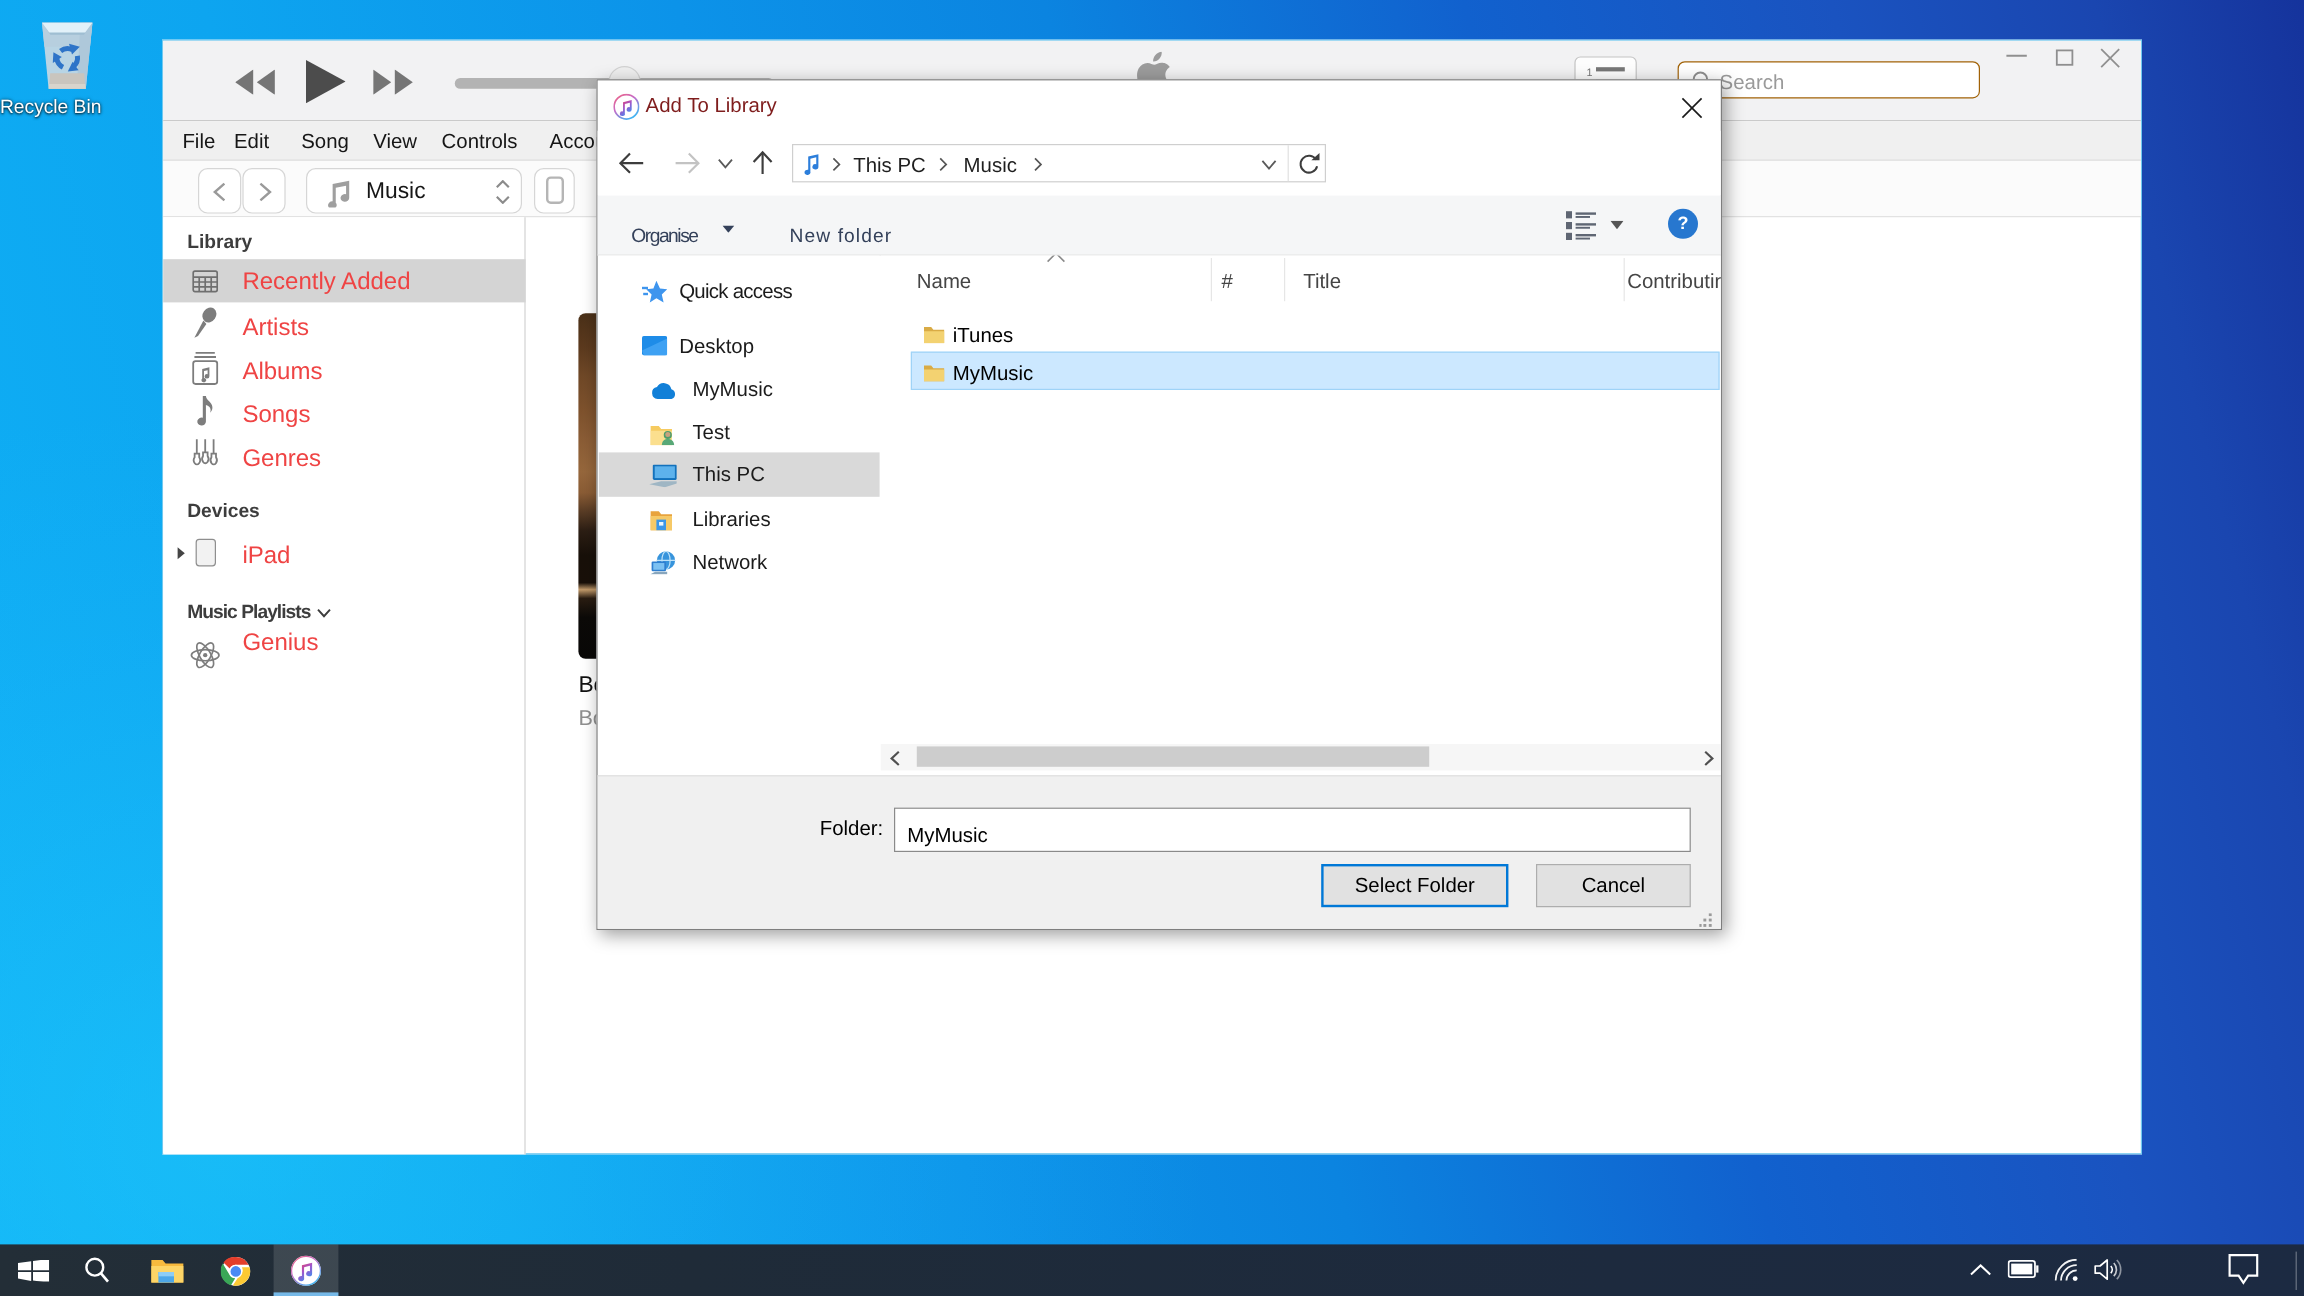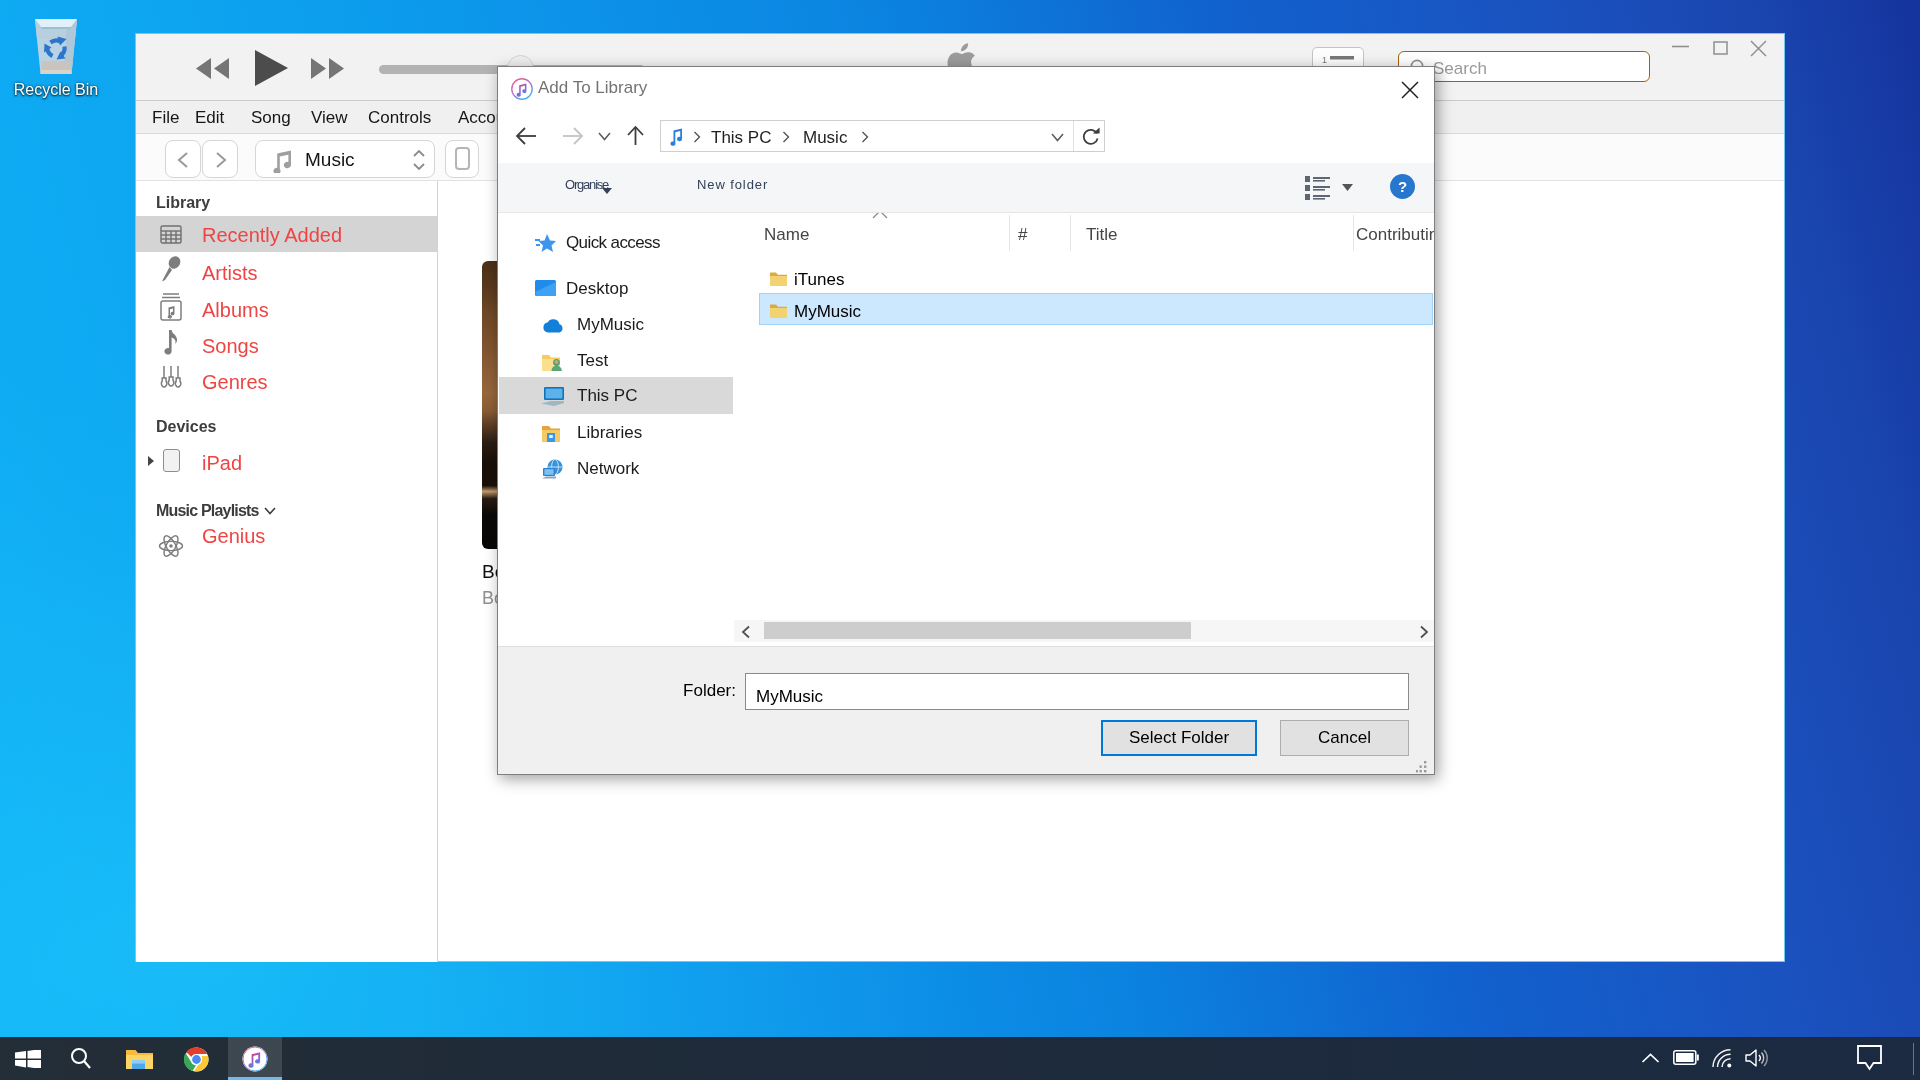--- a/index.html
+++ b/index.html
@@ -7,21 +7,21 @@
 body { font-family:"Liberation Sans",sans-serif; }
 .abs { position:absolute; }
 #desktop {
   position:absolute; left:0; top:0; width:1920px; height:1080px;
   background:
     radial-gradient(1200px 900px at 10% 88%, rgba(40,215,255,.38), rgba(40,195,255,.14) 45%, transparent 68%),
     linear-gradient(76deg, #0fb0f5 0%, #0da5f0 20%, #0c93e9 38%, #0b84e0 52%, #1161ce 68%, #1a53c0 82%, #1a46b0 92%, #15339c 100%);
 }
 
 #rbin { left:24px; top:8px; width:64px; height:70px; }
-#rbinlabel { left:0px; top:81px; width:112px; text-align:center; color:#fff; font-size:16px;
+#rbinlabel { left:0px; top:81px; width:112px; color:#fff; font-size:16px;
   text-shadow:0 1px 2px rgba(0,0,0,.85), 0 0 3px rgba(0,0,0,.6); }
 
 #win { left:135px; top:33px; width:1650px; height:929px; background:#fff; border:1px solid #70c9ef; }
 #itop { left:0; top:0; width:1648px; height:67px; background:#f2f2f3; border-bottom:1px solid #cacaca; }
 #imenu { left:0; top:67px; width:1648px; height:33px; background:#f0f0f0; border-bottom:1px solid #dadada; }
 .mi { position:absolute; top:7px; font-size:17px; color:#161616; }
 #inav { left:0; top:100px; width:1648px; height:47px; background:#fbfbfb; border-bottom:1px solid #e2e2e2; }
 .navbtn { position:absolute; top:6px; width:36px; height:38px; background:#fff; border:1px solid #d6d6d6; border-radius:8px; }
 #sidebar { left:0; top:147px; width:302px; height:781px; background:#fff; border-right:1px solid #d2d2d2; }
 .shead { position:absolute; left:20px; font-size:16px; font-weight:bold; color:#3d3d3d; }
@@ -35,27 +35,27 @@
 
 #upnext { left:1176px; top:13px; width:52px; height:31px; background:#fdfdfd; border:1px solid #c4c4c4; border-radius:5px; }
 #isearch { left:1262px; top:17px; width:252px; height:31px; background:#fff; border:1px solid #a16207; border-radius:6px; }
 #isearch span { position:absolute; left:34px; top:7px; font-size:17px; color:#9a9a9a; }
 
 #vtrack { left:243px; top:31px; width:266px; height:9px; background:#b3b3b3; border-radius:5px; }
 #vknob { left:371px; top:21px; width:27px; height:27px; border-radius:50%; background:#efefef; border:1px solid #d2d2d2; }
 
 #dlg { left:497px; top:66px; width:938px; height:709px; background:#fff; border:1px solid #7e7e7e;
   box-shadow:3px 4px 14px rgba(0,0,0,.38); }
-#dtitle { position:absolute; left:40px; top:11px; font-size:17px; color:#737373; }
+#dtitle { position:absolute; left:40px; top:11px; font-size:17px; color:#7f1d1d; }
 #addr { left:0; top:42px; width:936px; height:54px; background:#fff; }
 #abox { left:162px; top:11px; width:445px; height:32px; border:1px solid #cfcfcf; background:#fff; }
 #sbox { left:620px; top:11px; width:293px; height:32px; border:1px solid #cfcfcf; background:#fff; }
 #sbox span { position:absolute; left:10px; top:6px; font-size:18px; color:#757575; letter-spacing:0.3px; }
 #dtool { left:0; top:96px; width:936px; height:50px; background:#f5f6f7; border-bottom:1px solid #e6e6e6; }
-.dtxt { position:absolute; top:14px; font-size:13px; color:#34415a;margin-left:39px; }
+.dtxt { position:absolute; top:26px; font-size:16px; color:#34415a; }
 #dnav { left:1px; top:146px; width:234px; height:433px; background:#fff; }
 .nrow { position:absolute; font-size:17px; color:#1b1b1b; }
 #navsel { left:1px; top:164px; width:234px; height:37px; background:#d9d9d9; }
 #flist { left:236px; top:146px; width:700px; height:433px; background:#fff; overflow:hidden; }
 .hdr { position:absolute; top:12px; font-size:17px; color:#454545; white-space:nowrap; }
 .vsep { position:absolute; top:2px; width:1px; height:36px; background:#e6e6e6; }
 #rowsel { position:absolute; left:25px; top:80px; width:674px; height:32px; background:#cce8ff; border:1px solid #9fd3f7; }
 .fname { position:absolute; left:60px; font-size:17px; color:#000; }
 #dfoot { left:0; top:579px; width:936px; height:128px; background:#f0f0f0; border-top:1px solid #dfdfdf; }
 #finput { left:247px; top:26px; width:664px; height:37px; background:#fff; border:1px solid #8a8a8a; }

